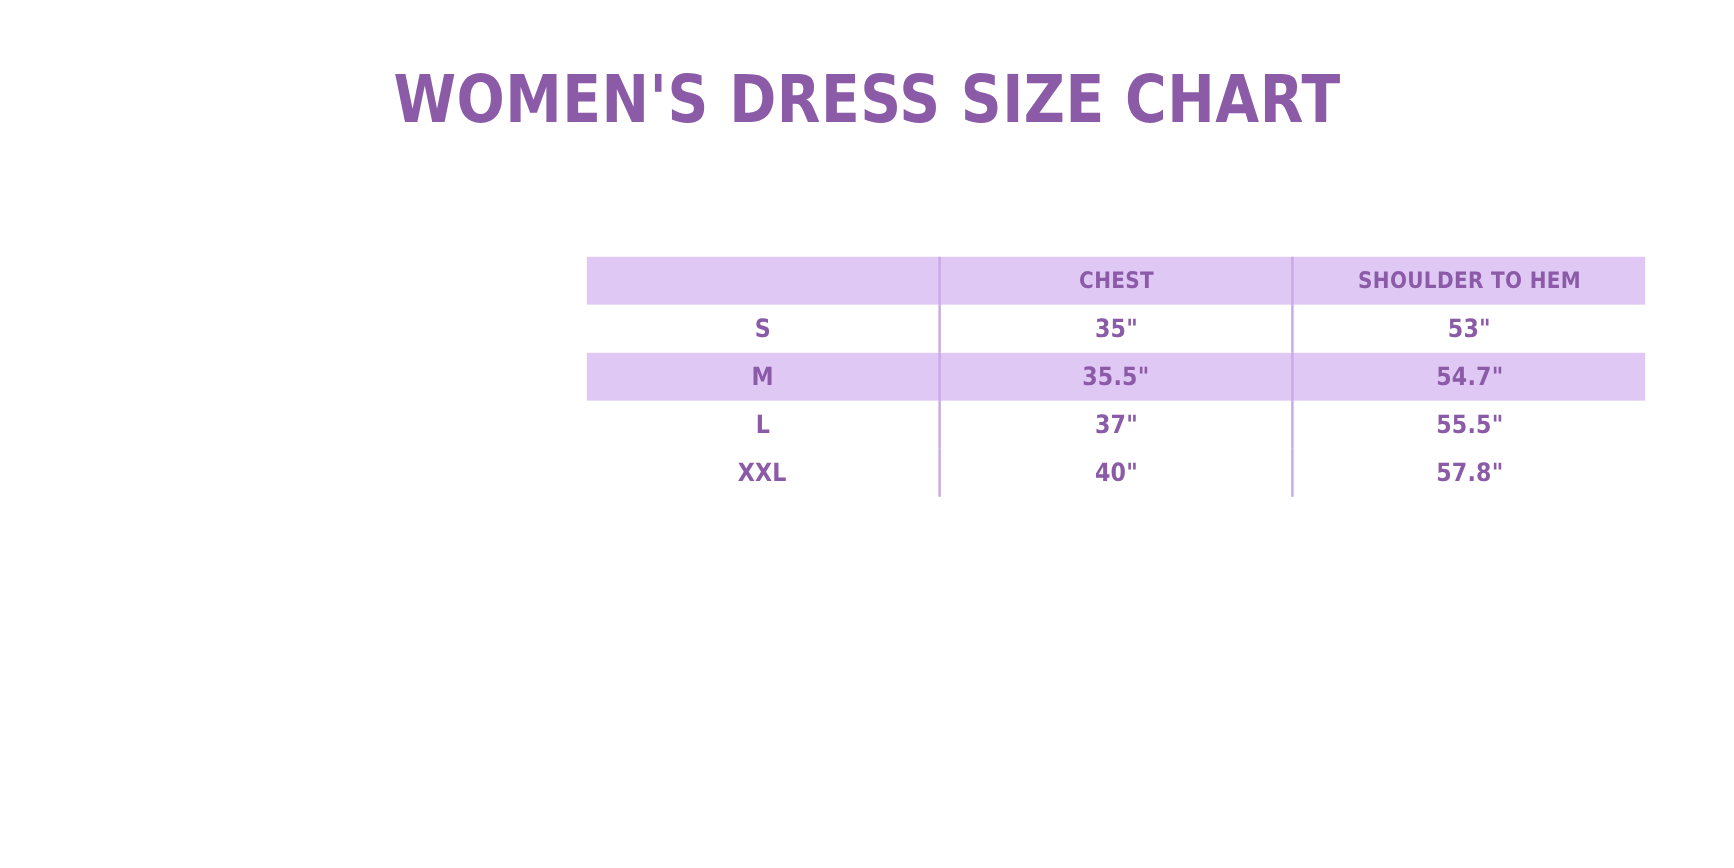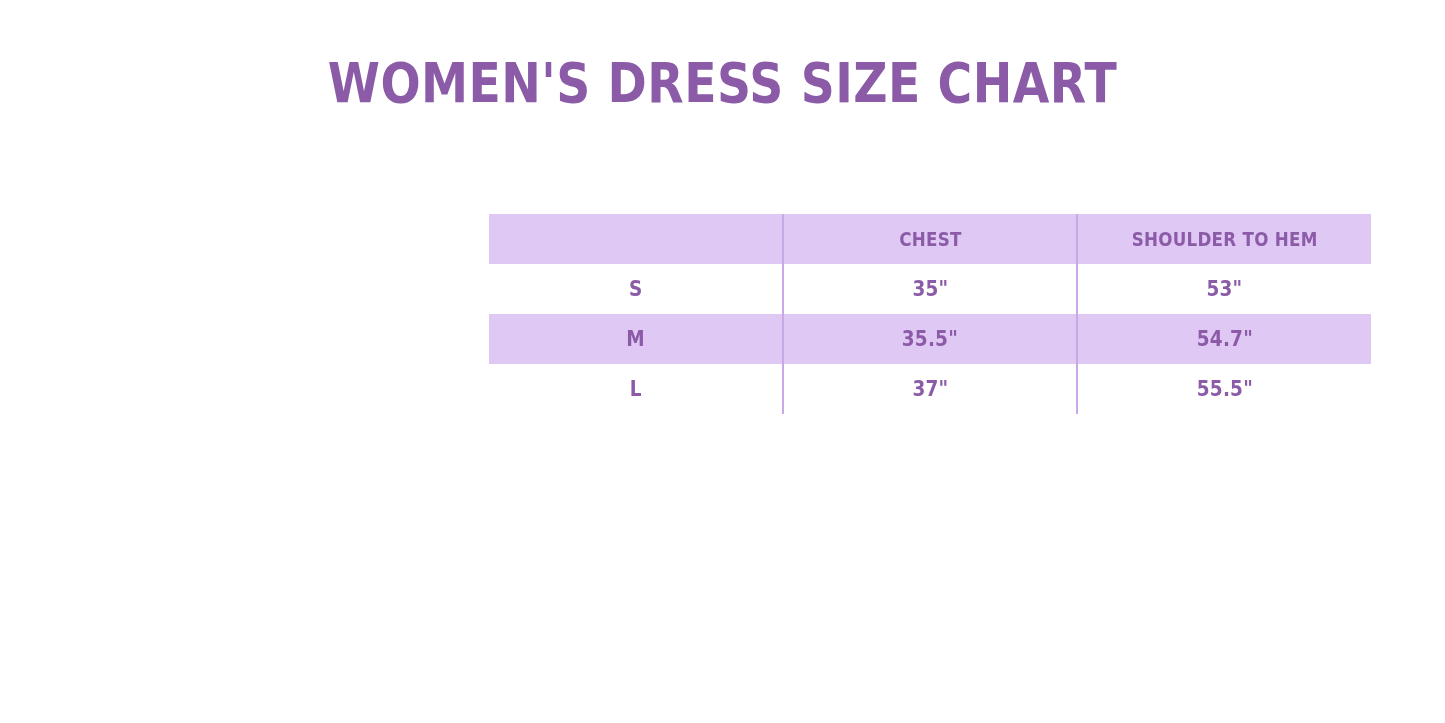--- a/index.html
+++ b/index.html
@@ -52,21 +52,21 @@
     width: 882px;
     table-layout: fixed;
   }
 
   table.size-table col.c-size { width: 294px; }
   table.size-table col.c-chest { width: 294px; }
   table.size-table col.c-hem  { width: 294px; }
 
   table.size-table th,
   table.size-table td {
-    height: 50px;
+    height: 40px;
     padding: 0;
     text-align: center;
     vertical-align: middle;
     font-family: "DejaVu Sans", sans-serif;
     font-weight: bold;
     color: #8b5ba8;
     border: 0;
     white-space: nowrap;
     margin-top: 27px;
   }
@@ -160,19 +160,30 @@
           </td>
           <td class="div-left">
             <span>37"</span>
           </td>
           <td class="div-left">
             <span>55.5"</span>
           </td>
         </tr>
 
 
+        <tr class="row-plain">
+          <td>
+            <span>XXL</span>
+          </td>
+          <td class="div-left">
+            <span>40"</span>
+          </td>
+          <td class="div-left">
+            <span>57.8"</span>
+          </td>
+        </tr>
 
 
       </tbody>
     </table>
   </div>
 
 </div>
 
 </body></html>

